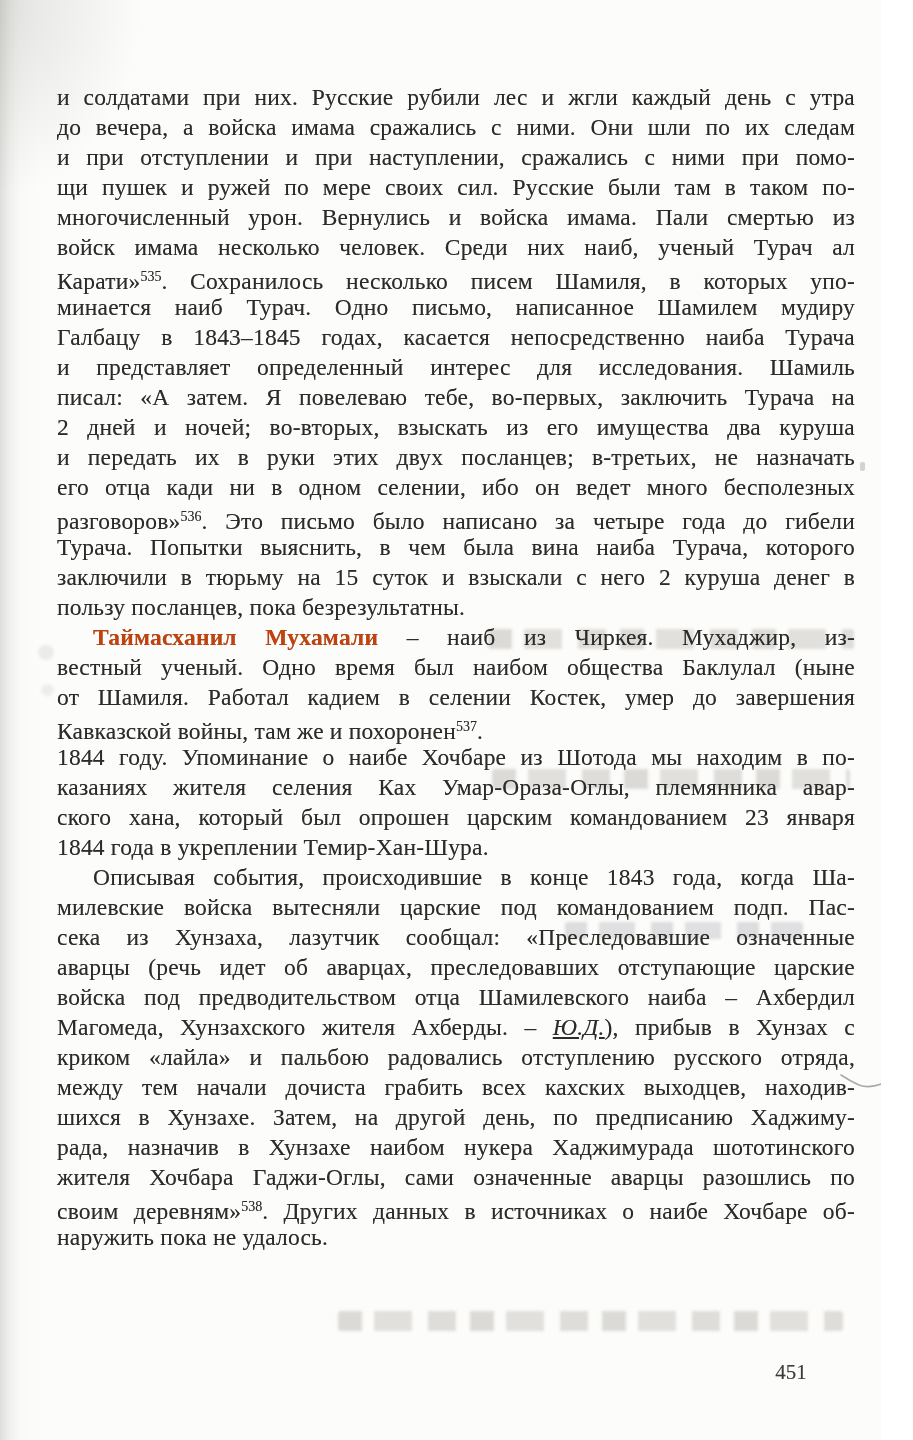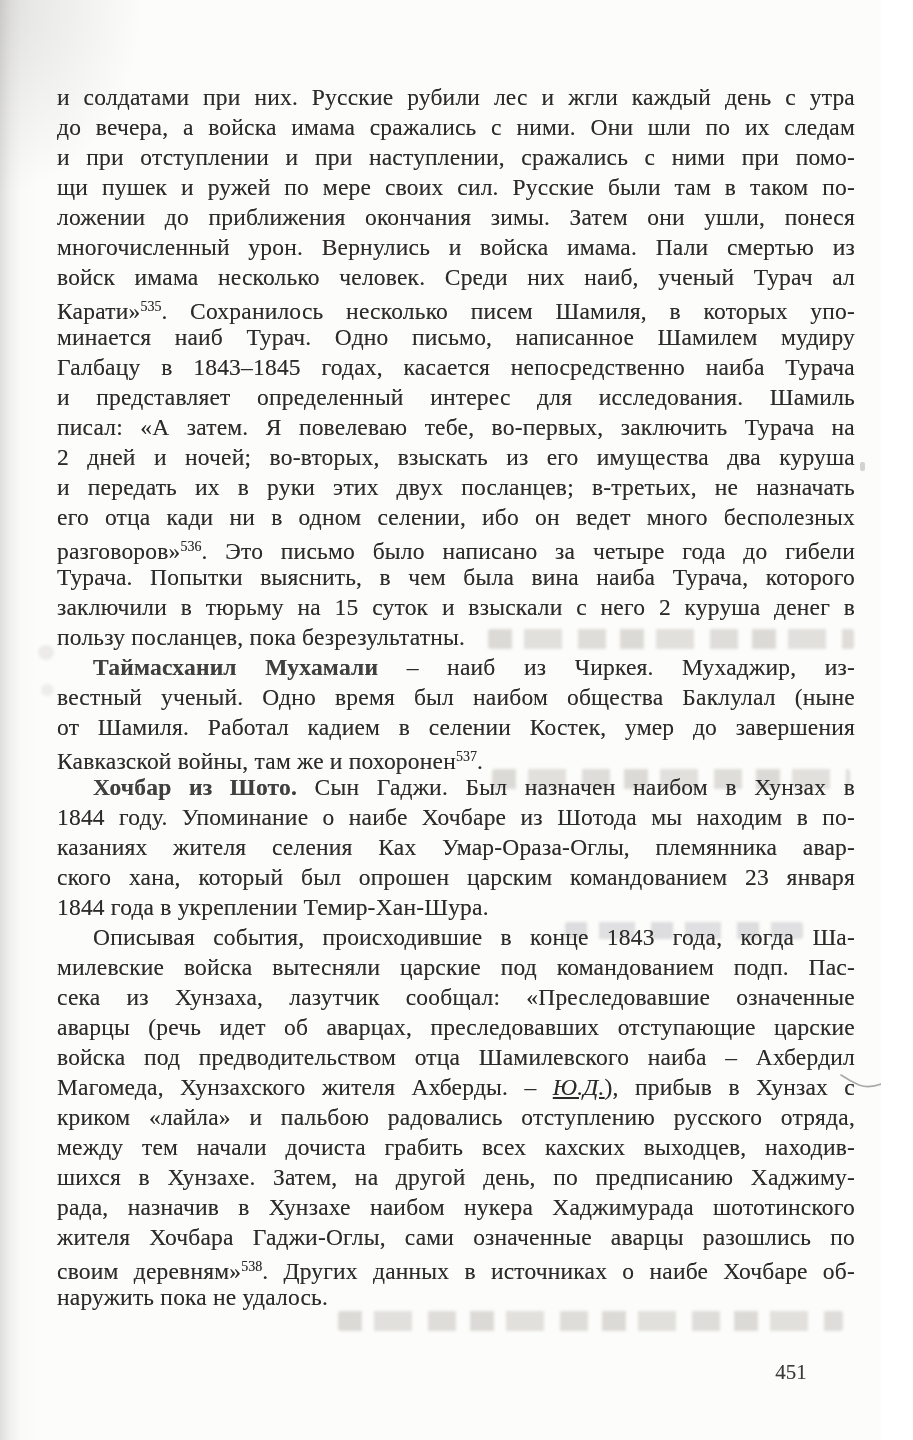--- a/index.html
+++ b/index.html
@@ -27,21 +27,21 @@
     position: absolute; left: 57px; top: 82px; width: 798px;
     color: #2d2b28;
     font-size: 23.5px;
     line-height: 30px;
     letter-spacing: 0.2px;
     text-shadow: 0 0 0.5px rgba(45,43,40,0.45);
   }
   .line { text-align: justify; text-align-last: justify; height: 30px; }
   .line.last { text-align-last: left; }
   .line.indent { padding-left: 36px; }
-  .b { font-weight: bold; color: #404040; }
+  .b { font-weight: bold; color: #c2410c; }
   .i { font-style: italic; text-decoration: underline; }
   .sup { font-size: 14px; vertical-align: 8px; letter-spacing: 0; }
   .pagenum {
     position: absolute; left: 766px; top: 1360px; width: 50px;
     text-align: center; font-size: 21px; color: #3d3b38;
     text-shadow: 0 0 0.5px rgba(60,58,55,0.4);
   }
   
   .ghost {
     position: absolute; border-radius: 3px;
@@ -90,40 +90,38 @@
 
   <svg class="hair" style="left:840px; top:1068px;" width="73" height="26" viewBox="0 0 73 26">
     <path d="M1,7 Q10,13 19,17 Q30,21 44,15 Q59,11 73,14" fill="none" stroke="#aba9a5" stroke-width="1.6" stroke-linecap="round"></path>
   </svg>
 
   <div class="text-block">
       <div class="line"><span>и солдатами при них. Русские рубили лес и жгли каждый день с утра</span></div>
       <div class="line"><span>до вечера, а войска имама сражались с ними. Они шли по их следам</span></div>
       <div class="line"><span>и при отступлении и при наступлении, сражались с ними при помо-</span></div>
       <div class="line"><span>щи пушек и ружей по мере своих сил. Русские были там в таком по-</span></div>
-      <div class="line"><span>ложении до приближения окончания зимы. Затем они ушли, понеся</span></div>
       <div class="line"><span>многочисленный урон. Вернулись и войска имама. Пали смертью из</span></div>
       <div class="line"><span>войск имама несколько человек. Среди них наиб, ученый Турач ал</span></div>
       <div class="line"><span>Карати»</span><span class="sup">535</span><span>. Сохранилось несколько писем Шамиля, в которых упо-</span></div>
       <div class="line"><span>минается наиб Турач. Одно письмо, написанное Шамилем мудиру</span></div>
       <div class="line"><span>Галбацу в 1843–1845 годах, касается непосредственно наиба Турача</span></div>
       <div class="line"><span>и представляет определенный интерес для исследования. Шамиль</span></div>
       <div class="line"><span>писал: «А затем. Я повелеваю тебе, во-первых, заключить Турача на</span></div>
       <div class="line"><span>2 дней и ночей; во-вторых, взыскать из его имущества два куруша</span></div>
       <div class="line"><span>и передать их в руки этих двух посланцев; в-третьих, не назначать</span></div>
       <div class="line"><span>его отца кади ни в одном селении, ибо он ведет много бесполезных</span></div>
       <div class="line"><span>разговоров»</span><span class="sup">536</span><span>. Это письмо было написано за четыре года до гибели</span></div>
       <div class="line"><span>Турача. Попытки выяснить, в чем была вина наиба Турача, которого</span></div>
       <div class="line"><span>заключили в тюрьму на 15 суток и взыскали с него 2 куруша денег в</span></div>
       <div class="line last"><span>пользу посланцев, пока безрезультатны.</span></div>
       <div class="line indent"><span class="b">Таймасханил Мухамали</span><span> – наиб из Чиркея. Мухаджир, из-</span></div>
       <div class="line"><span>вестный ученый. Одно время был наибом общества Баклулал (ныне</span></div>
       <div class="line"><span>от Шамиля. Работал кадием в селении Костек, умер до завершения</span></div>
       <div class="line last"><span>Кавказской войны, там же и похоронен</span><span class="sup">537</span><span>.</span></div>
-      <div class="line indent"><span class="b">Хочбар из Шото.</span><span> Сын Гаджи. Был назначен наибом в Хунзах в</span></div>
       <div class="line"><span>1844 году. Упоминание о наибе Хочбаре из Шотода мы находим в по-</span></div>
       <div class="line"><span>казаниях жителя селения Ках Умар-Ораза-Оглы, племянника авар-</span></div>
       <div class="line"><span>ского хана, который был опрошен царским командованием 23 января</span></div>
       <div class="line last"><span>1844 года в укреплении Темир-Хан-Шура.</span></div>
       <div class="line indent"><span>Описывая события, происходившие в конце 1843 года, когда Ша-</span></div>
       <div class="line"><span>милевские войска вытесняли царские под командованием подп. Пас-</span></div>
       <div class="line"><span>сека из Хунзаха, лазутчик сообщал: «Преследовавшие означенные</span></div>
       <div class="line"><span>аварцы (речь идет об аварцах, преследовавших отступающие царские</span></div>
       <div class="line"><span>войска под предводительством отца Шамилевского наиба – Ахбердил</span></div>
       <div class="line"><span>Магомеда, Хунзахского жителя Ахберды. – </span><span class="i">Ю.Д.</span><span>), прибыв в Хунзах с</span></div>

